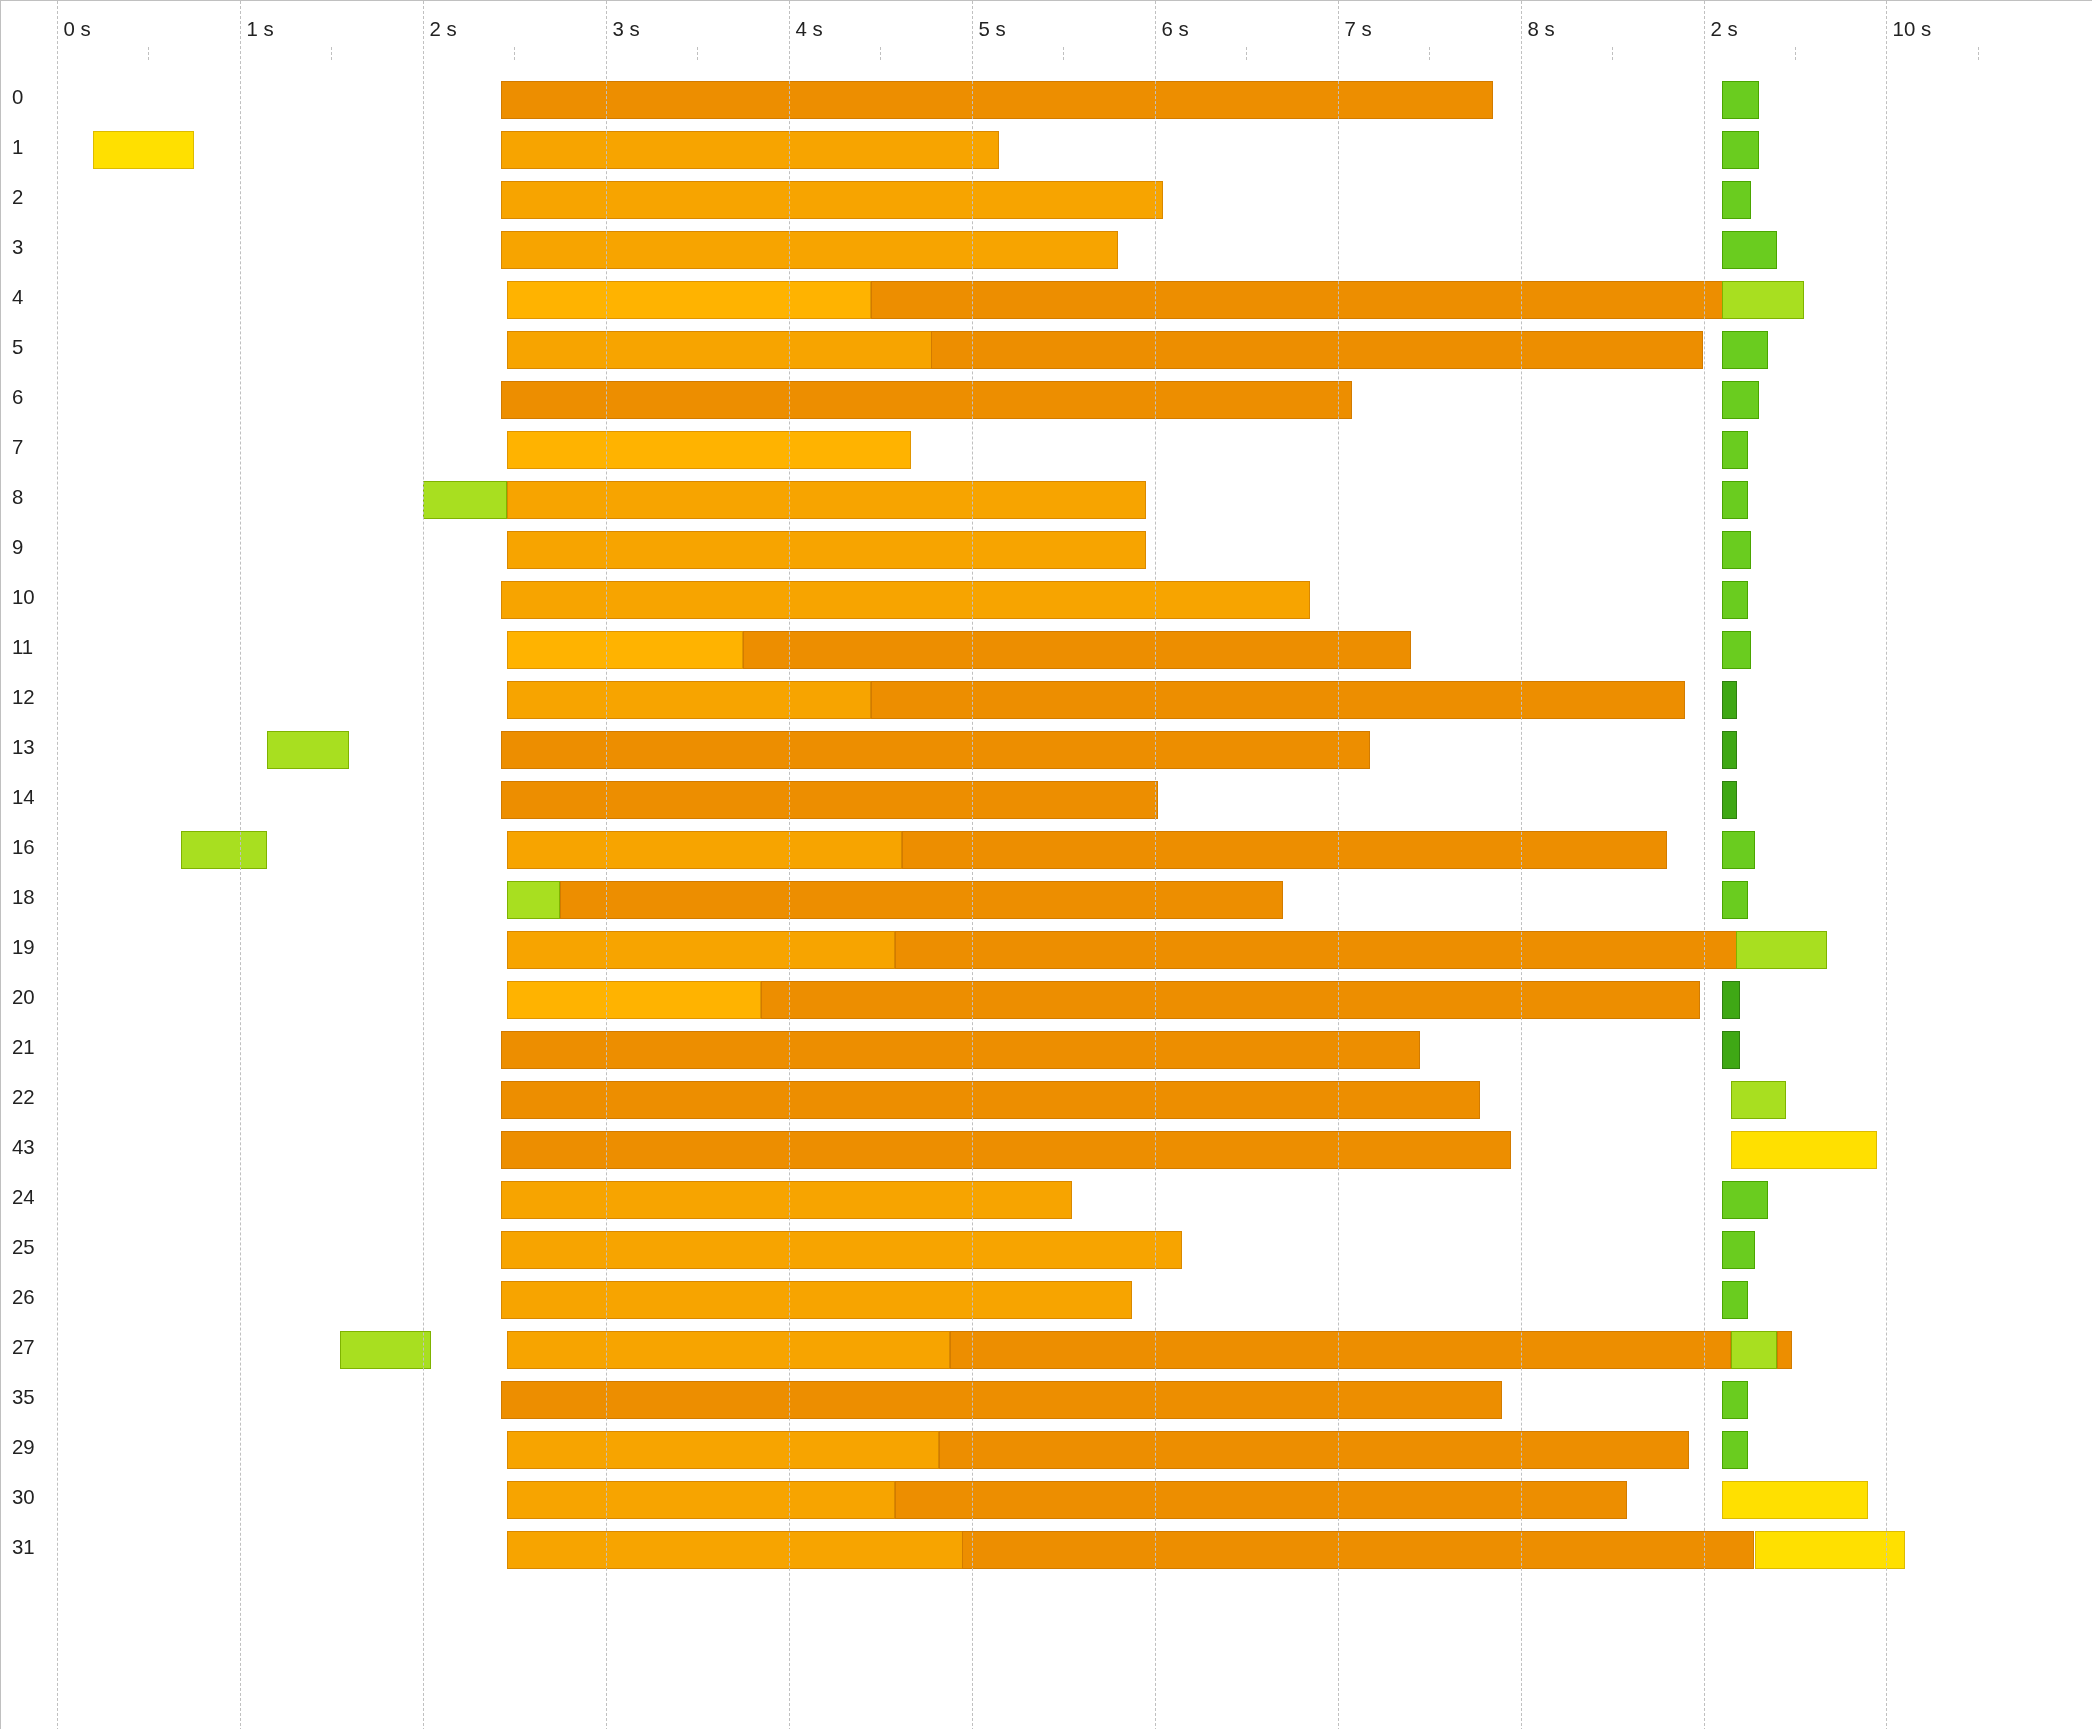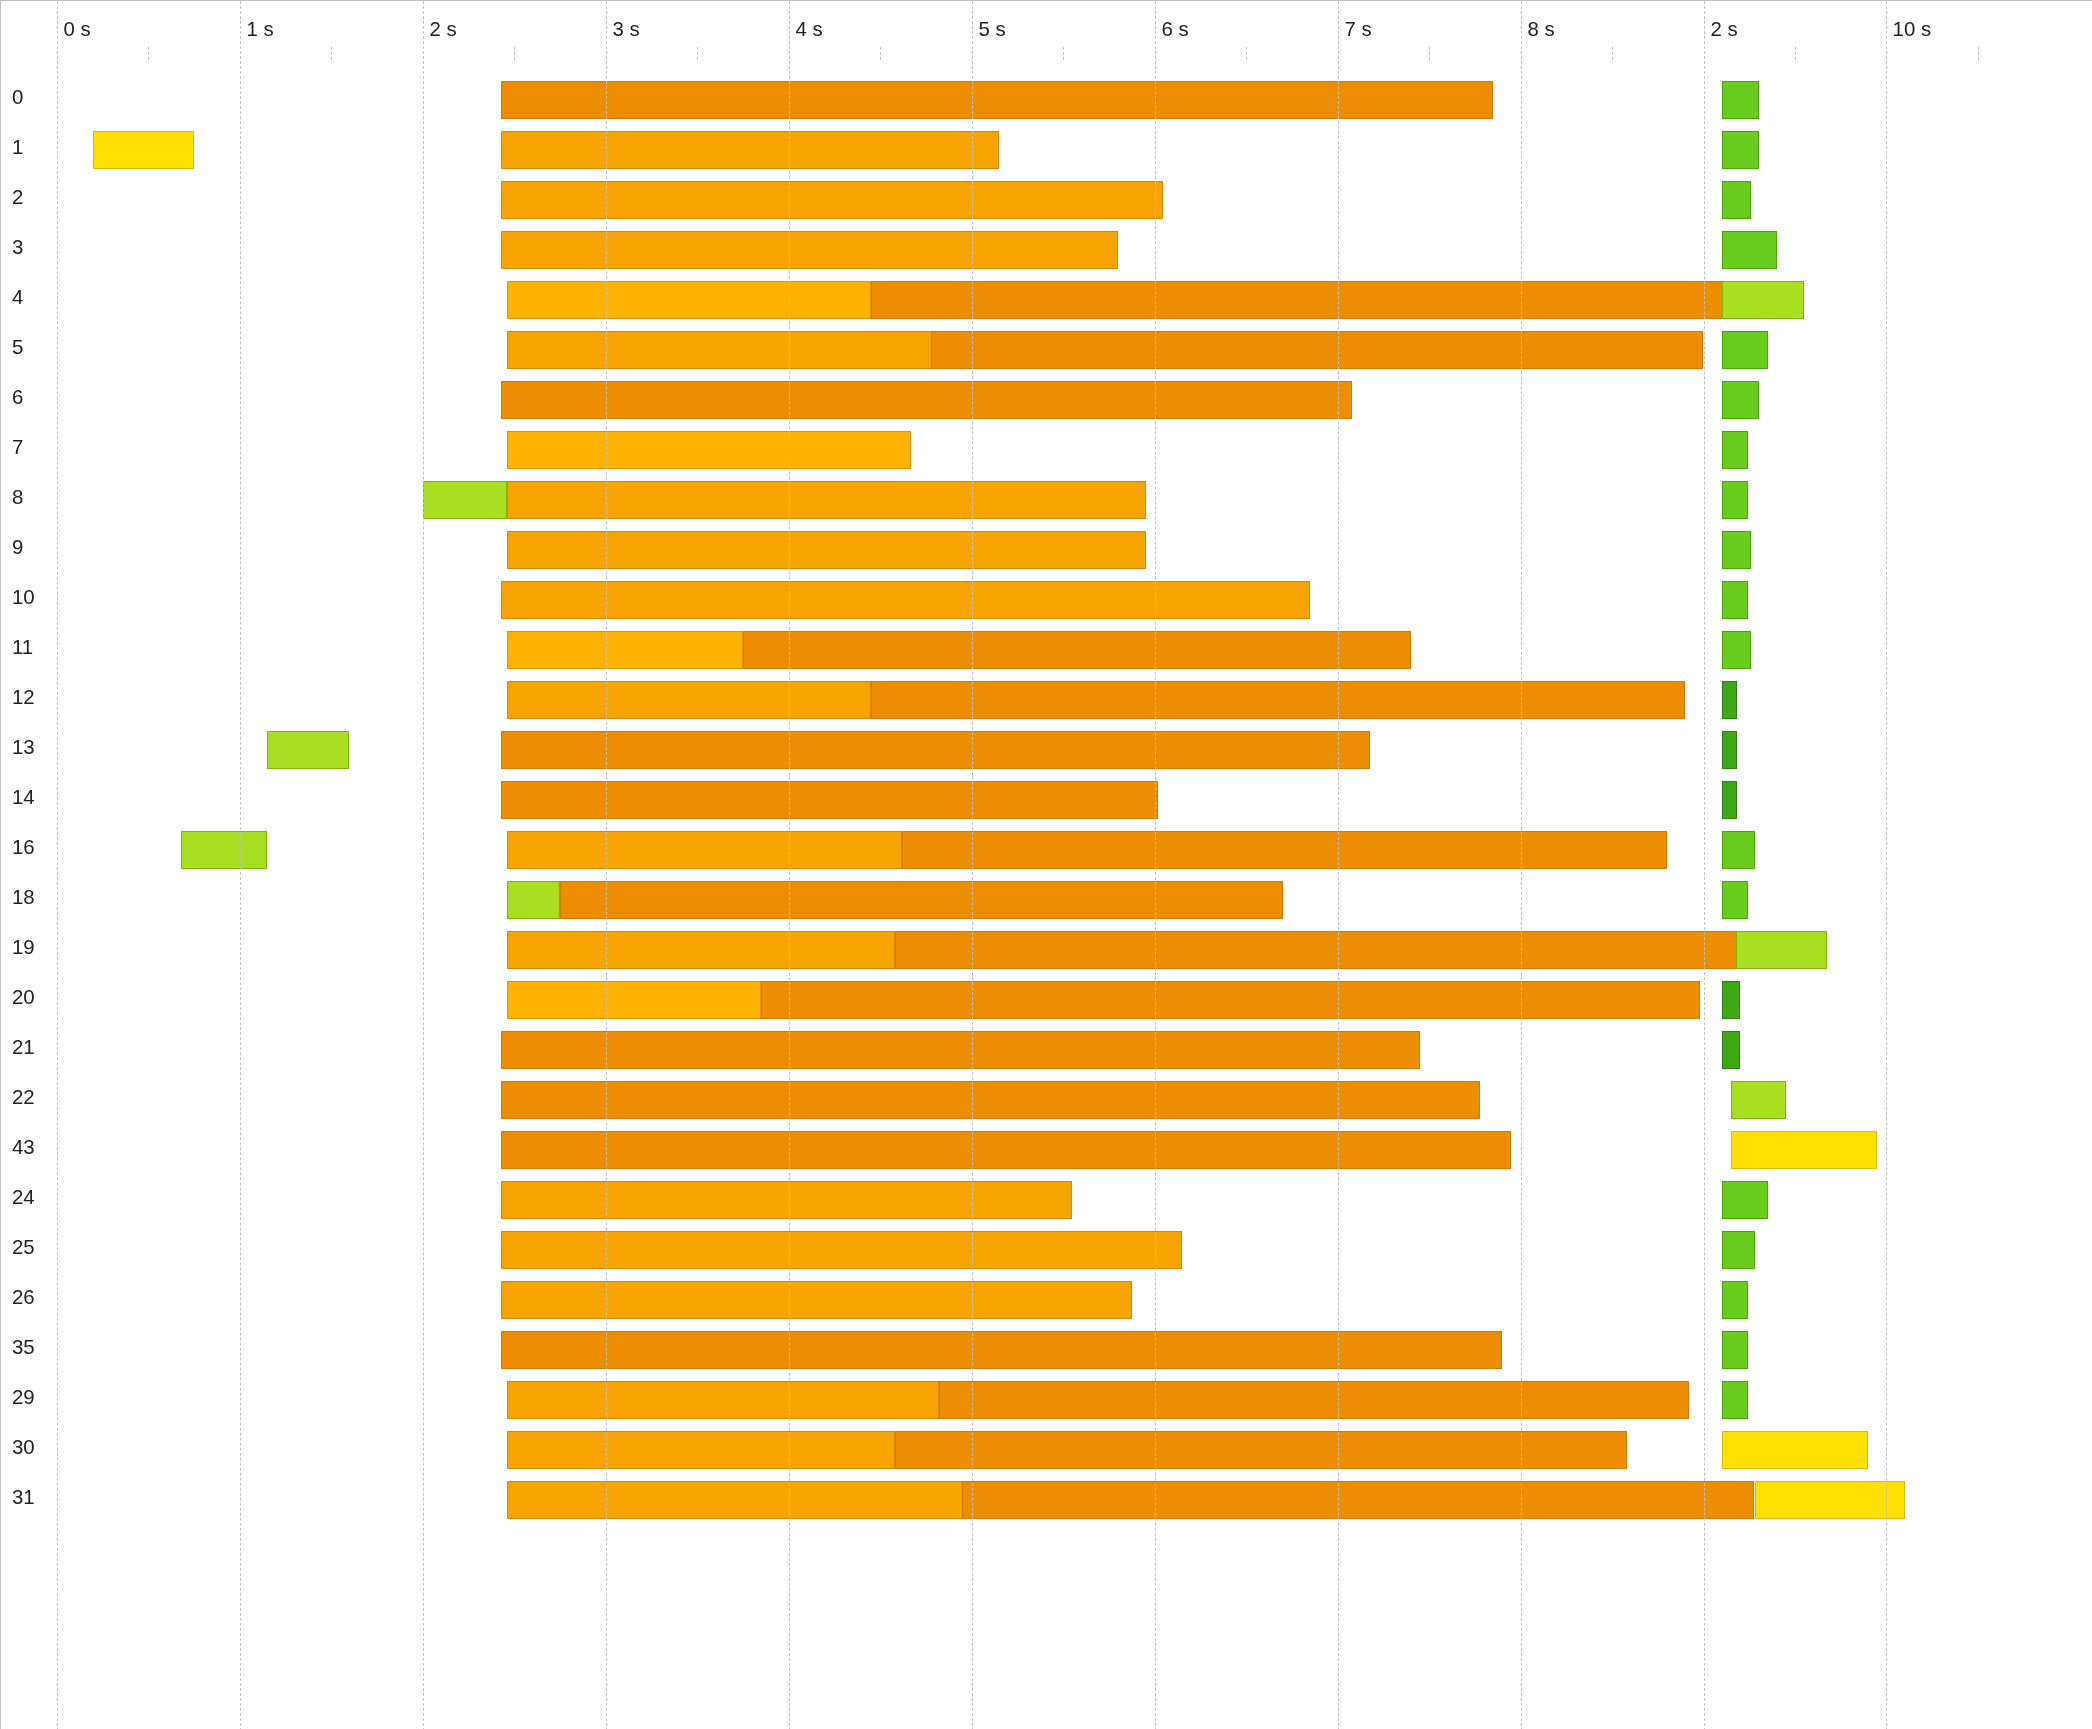--- a/index.html
+++ b/index.html
@@ -279,20 +279,30 @@
         </div>
       </div>
       <div class="row">
         <div class="idx">26</div>
         <div class="track">
           <div class="seg c-orange" style="left: 500px; width: 631px;"></div>
           <div class="seg c-green" style="left: 1721px; width: 26px;"></div>
         </div>
       </div>
       <div class="row">
+        <div class="idx">27</div>
+        <div class="track">
+          <div class="seg c-lime" style="left: 339px; width: 91px;"></div>
+          <div class="seg c-orange" style="left: 506px; width: 443px;"></div>
+          <div class="seg c-orange-dark" style="left: 949px; width: 781px;"></div>
+          <div class="seg c-lime" style="left: 1730px; width: 46px;"></div>
+          <div class="seg c-orange-dark" style="left: 1776px; width: 14.6px;"></div>
+        </div>
+      </div>
+      <div class="row">
         <div class="idx">35</div>
         <div class="track">
           <div class="seg c-orange-dark" style="left: 500px; width: 1001px;"></div>
           <div class="seg c-green" style="left: 1721px; width: 26px;"></div>
         </div>
       </div>
       <div class="row">
         <div class="idx">29</div>
         <div class="track">
           <div class="seg c-orange" style="left: 506px; width: 432px;"></div>

